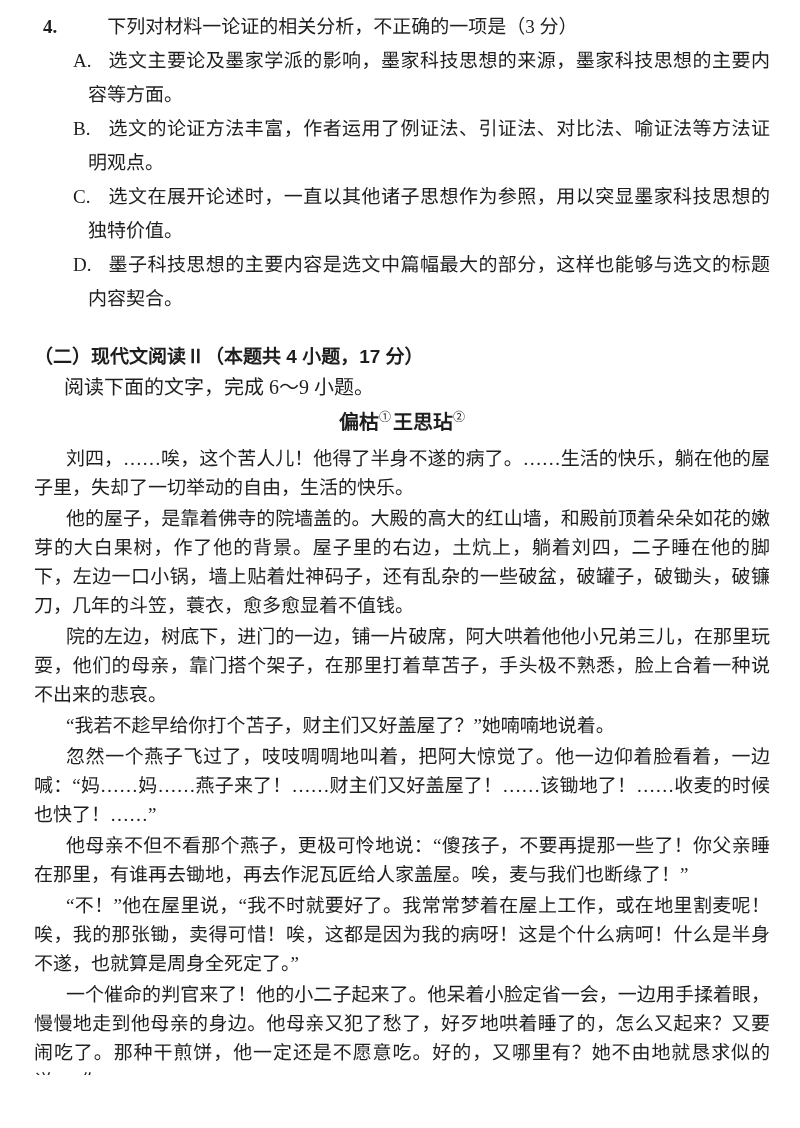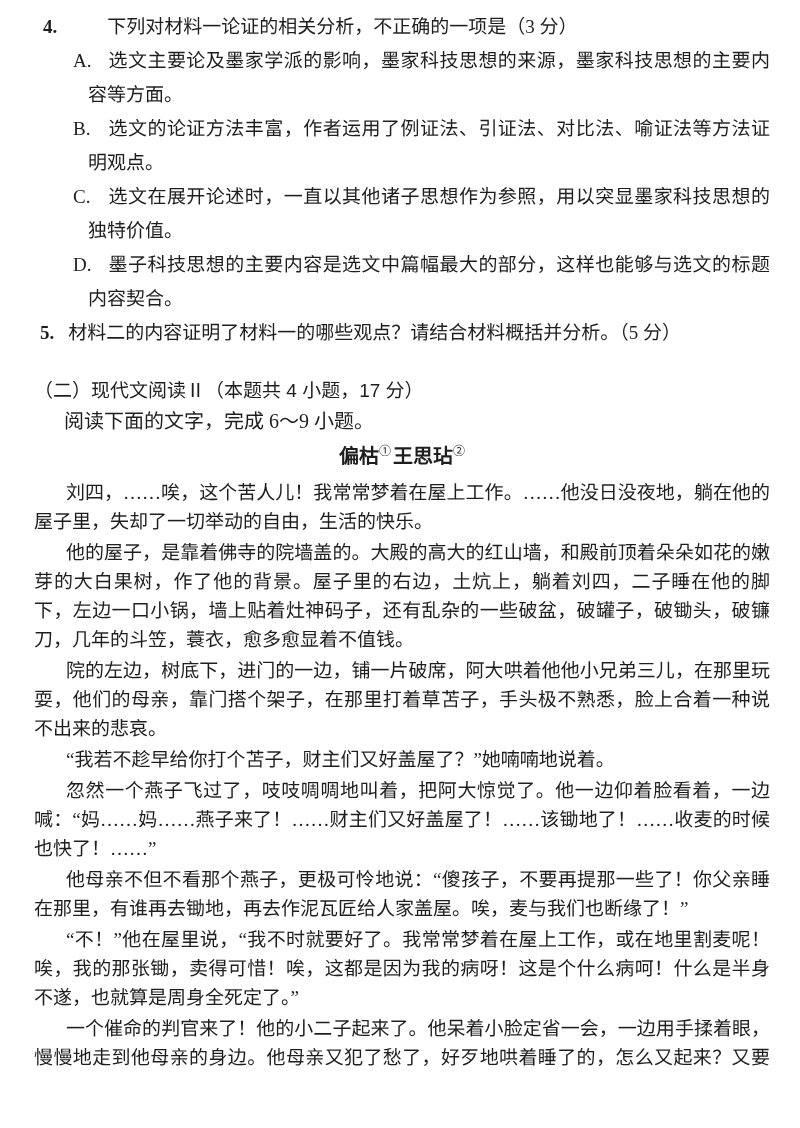--- a/index.html
+++ b/index.html
@@ -38,21 +38,21 @@
   .opt-label {
     display: inline-block;
     width: 22px;
     margin-left: -15px;
     margin-right: 13px;
   }
   
   .section-heading {
     margin-top: 26px;
     font-family: "Liberation Sans", sans-serif;
-    font-weight: normal;
+    font-weight: bold;
     font-size: 19px;
     line-height: 30px;
   }
   .instruction {
     font-size: 20px;
     line-height: 30px;
     text-indent: 30px;
   }
   .passage-title {
     margin-top: 4px;
@@ -94,35 +94,32 @@
     </div>
     <div class="option">
       <span class="opt-label">B.</span><span>选文的论证方法丰富，作者运用了例证法、引证法、对比法、喻证法等方法证明观点。</span>
     </div>
     <div class="option">
       <span class="opt-label">C.</span><span>选文在展开论述时，一直以其他诸子思想作为参照，用以突显墨家科技思想的独特价值。</span>
     </div>
     <div class="option">
       <span class="opt-label">D.</span><span>墨子科技思想的主要内容是选文中篇幅最大的部分，这样也能够与选文的标题内容契合。</span>
     </div>
-    <div class="stem stem-q5">
-      <span class="qnum">5.</span><span>材料二的内容证明了材料一的哪些观点？请结合材料概括并分析。（5 分）</span>
-    </div>
   </div>
 
   <div class="section-heading">（二）现代文阅读Ⅱ（本题共 4 小题，17 分）</div>
 
   <div class="instruction">阅读下面的文字，完成 6～9 小题。</div>
 
   <div class="passage-title">
     <span>偏枯</span><sup>①</sup><span class="author">王思玷</span><sup>②</sup>
   </div>
 
   <div class="passage">
-    <p>刘四，……唉，这个苦人儿！我常常梦着在屋上工作。……他没日没夜地，躺在他的屋子里，失却了一切举动的自由，生活的快乐。</p>
+    <p>刘四，……唉，这个苦人儿！他得了半身不遂的病了。……生活的快乐，躺在他的屋子里，失却了一切举动的自由，生活的快乐。</p>
     <p>他的屋子，是靠着佛寺的院墙盖的。大殿的高大的红山墙，和殿前顶着朵朵如花的嫩芽的大白果树，作了他的背景。屋子里的右边，土炕上，躺着刘四，二子睡在他的脚下，左边一口小锅，墙上贴着灶神码子，还有乱杂的一些破盆，破罐子，破锄头，破镰刀，几年的斗笠，蓑衣，愈多愈显着不值钱。</p>
     <p>院的左边，树底下，进门的一边，铺一片破席，阿大哄着他他小兄弟三儿，在那里玩耍，他们的母亲，靠门搭个架子，在那里打着草苫子，手头极不熟悉，脸上合着一种说不出来的悲哀。</p>
     <p>“我若不趁早给你打个苫子，财主们又好盖屋了？”她喃喃地说着。</p>
     <p>忽然一个燕子飞过了，吱吱啁啁地叫着，把阿大惊觉了。他一边仰着脸看着，一边喊：“妈……妈……燕子来了！……财主们又好盖屋了！……该锄地了！……收麦的时候也快了！……”</p>
     <p>他母亲不但不看那个燕子，更极可怜地说：“傻孩子，不要再提那一些了！你父亲睡在那里，有谁再去锄地，再去作泥瓦匠给人家盖屋。唉，麦与我们也断缘了！”</p>
     <p>“不！”他在屋里说，“我不时就要好了。我常常梦着在屋上工作，或在地里割麦呢！唉，我的那张锄，卖得可惜！唉，这都是因为我的病呀！这是个什么病呵！什么是半身不遂，也就算是周身全死定了。”</p>
     <p>一个催命的判官来了！他的小二子起来了。他呆着小脸定省一会，一边用手揉着眼，慢慢地走到他母亲的身边。他母亲又犯了愁了，好歹地哄着睡了的，怎么又起来？又要闹吃了。那种干煎饼，他一定还是不愿意吃。好的，又哪里有？她不由地就恳求似的说：“你</p>
   </div>
 
 </div>

